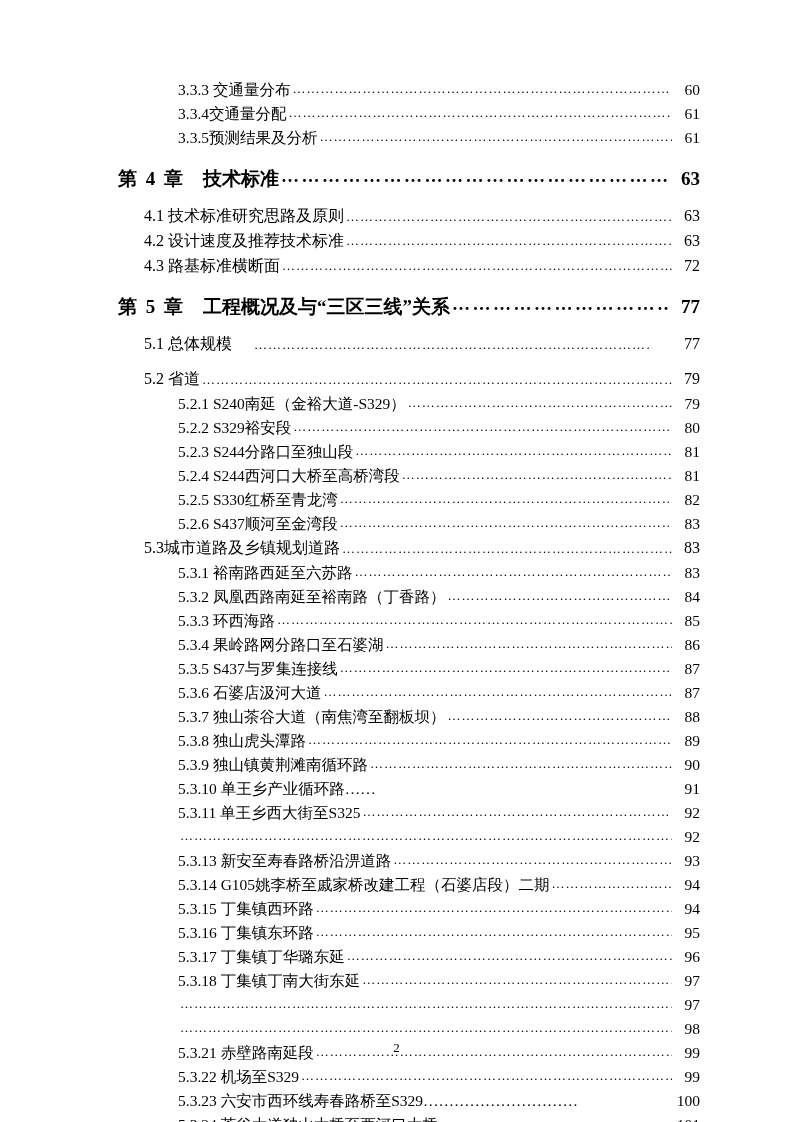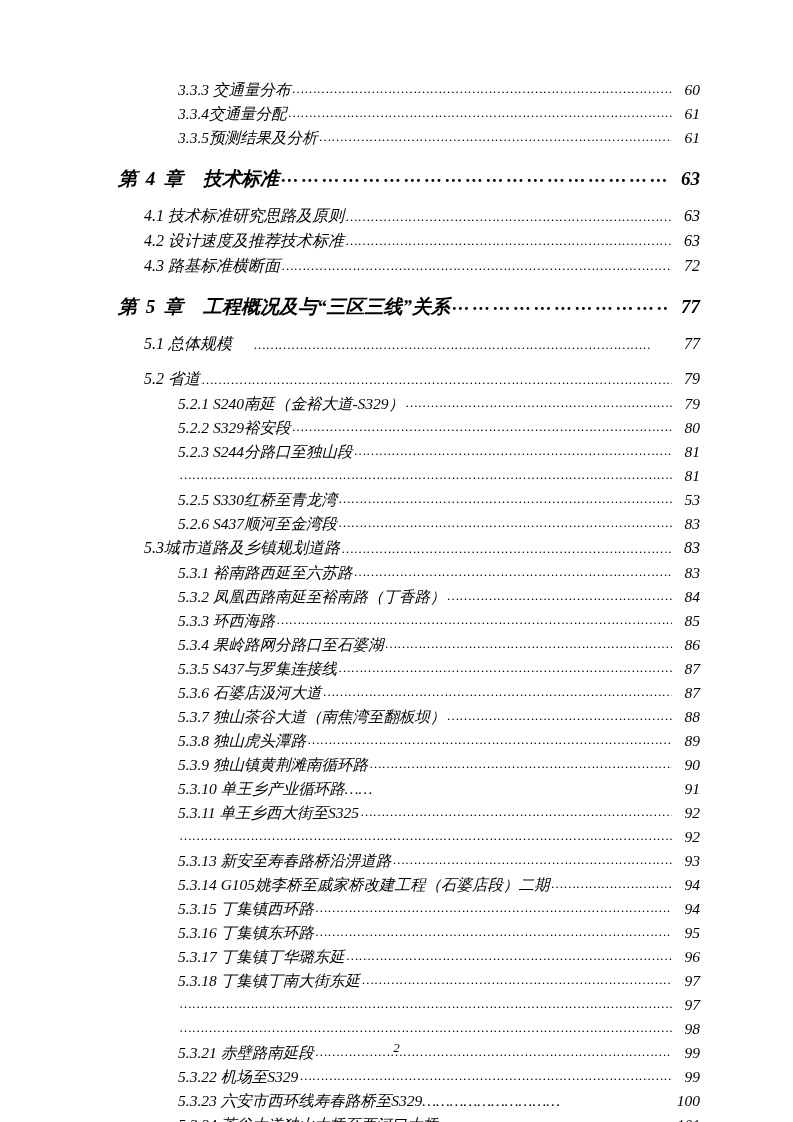--- a/index.html
+++ b/index.html
@@ -11,21 +11,20 @@
     font-family: "Liberation Serif", "DejaVu Serif", serif;
     color: #000000;
   }
   .page {
     position: relative;
     width: 793px;
     height: 1122px;
     background: #ffffff;
     margin: 0 auto;
     overflow: hidden;
-    font-style: italic;
   }
   .toc {
     position: absolute;
     left: 100px;
     top: 78px;
     width: 600px;
   }
   
   .row {
     display: flex;
@@ -185,28 +184,29 @@
       <span class="pg">80</span>
     </div>
 
     <div class="row lvl3">
       <span class="label">5.2.3 S244分路口至独山段</span>
       <span class="dots">………………………………………………………………………………………………………………</span>
       <span class="pg">81</span>
     </div>
 
     <div class="row lvl3">
+      <span class="label">5.2.4 S244西河口大桥至高桥湾段</span>
       <span class="dots">………………………………………………………………………………………………………………</span>
       <span class="pg">81</span>
     </div>
 
     <div class="row lvl3">
       <span class="label">5.2.5 S330红桥至青龙湾</span>
       <span class="dots">………………………………………………………………………………………………………………</span>
-      <span class="pg">53</span>
+      <span class="pg">82</span>
     </div>
 
     <div class="row lvl3">
       <span class="label">5.2.6 S437顺河至金湾段</span>
       <span class="dots">………………………………………………………………………………………………………………</span>
       <span class="pg">83</span>
     </div>
 
     <div class="row lvl2">
       <span class="label">5.3城市道路及乡镇规划道路</span>

